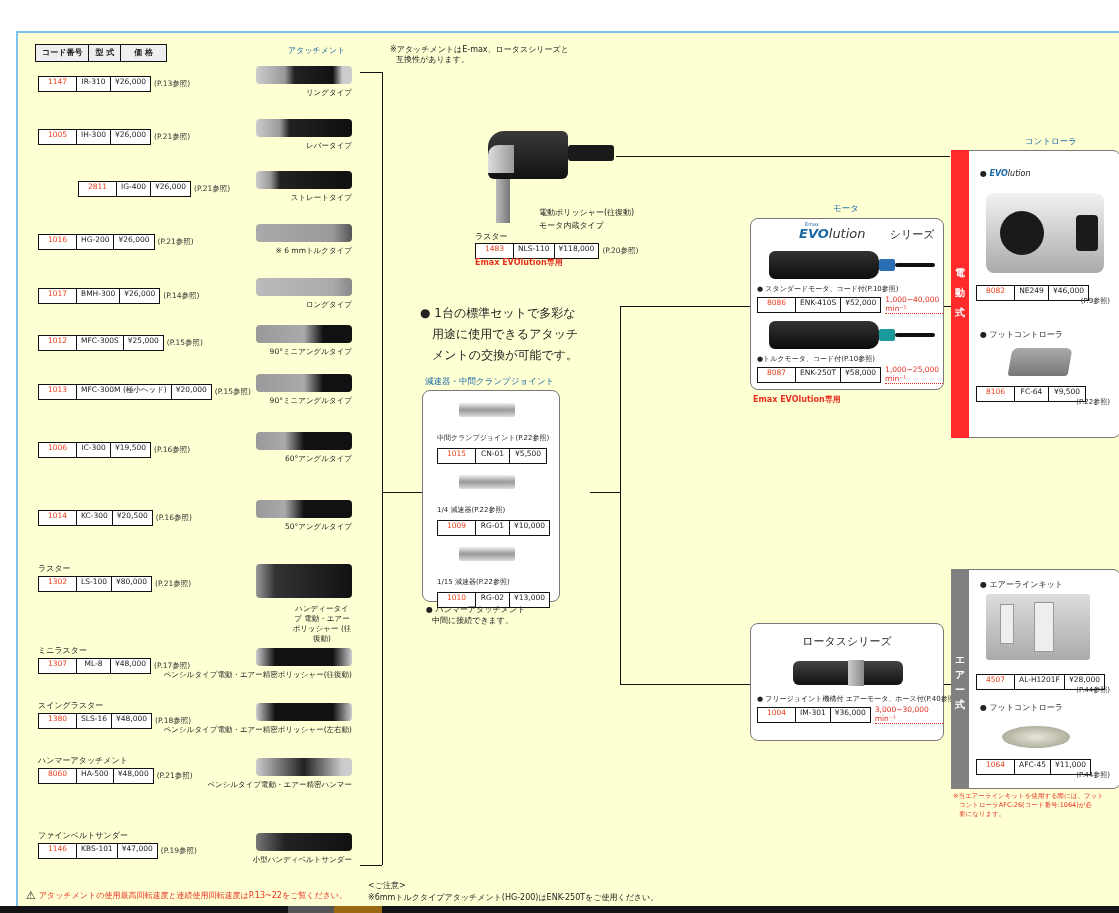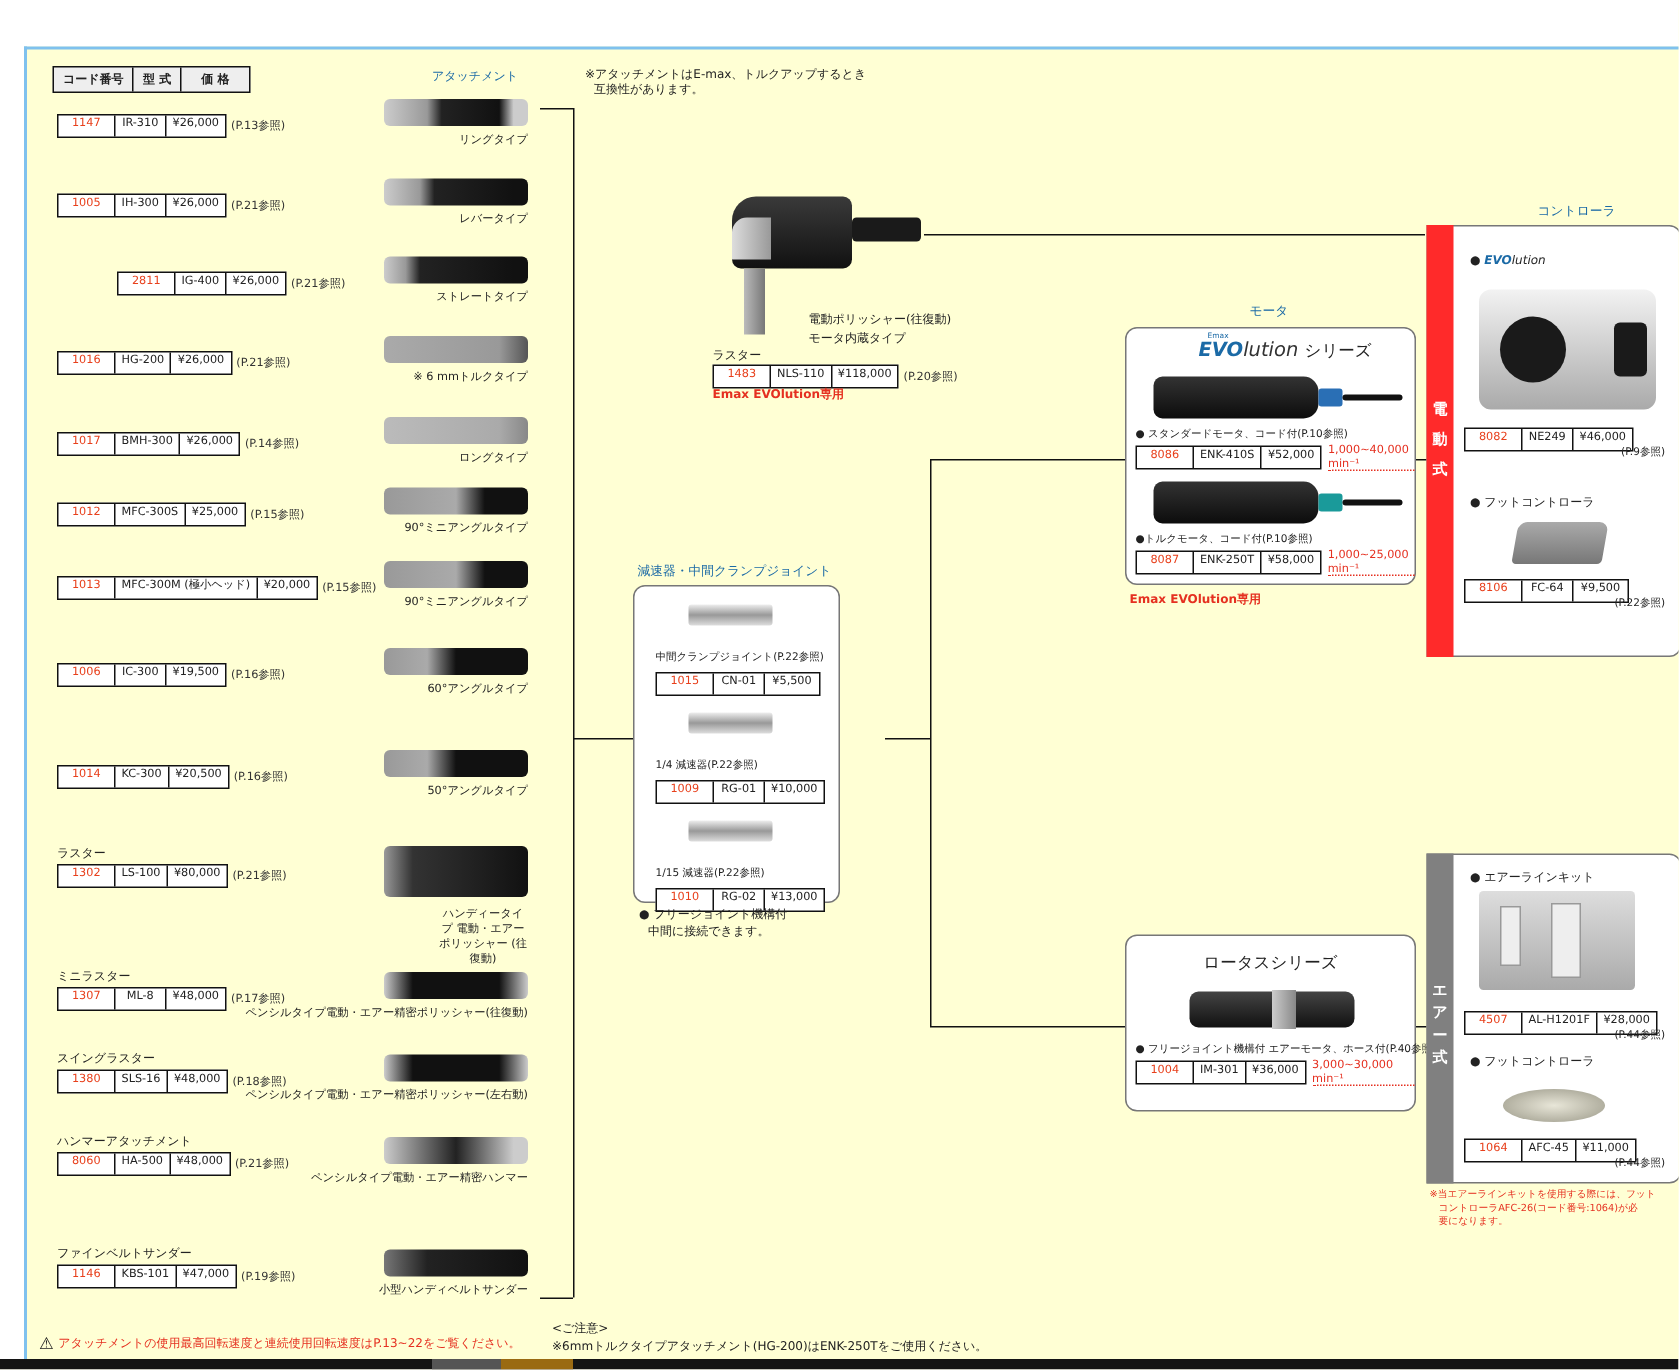--- a/index.html
+++ b/index.html
@@ -44,21 +44,21 @@
 <body>
 
 <div class="page">
 
   <div class="header-table">
     <div>コード番号</div>
     <div>型 式</div>
     <div>価 格</div>
   </div>
   <div class="abs txt blue" style="left:270px; top:13px;">アタッチメント</div>
-  <div class="abs txt" style="left:372px; top:12px;">※アタッチメントはE-max、トルクアップするとき</div>
+  <div class="abs txt" style="left:372px; top:12px;">※アタッチメントはE-max、ロータスシリーズと</div>
   <div class="abs txt" style="left:378px; top:22px;">互換性があります。</div>
 
   <div id="attachments">
       <div class="row" style="top:43px;">
         <div class="ptable">
           <span class="code">1147</span>
           <span class="model">IR-310</span>
           <span class="price">¥26,000</span>
         </div>
         <span class="ref">(P.13参照)</span>
@@ -224,20 +224,25 @@
   <div class="abs" style="left:457px; top:210px; display:flex; align-items:center;">
     <div class="ptable">
       <span class="code">1483</span>
       <span class="model">NLS-110</span>
       <span class="price">¥118,000</span>
     </div>
     <span class="ref">(P.20参照)</span>
   </div>
   <div class="abs txt red" style="left:457px; top:225px; font-weight:bold;">Emax EVOlution専用</div>
 
+  <div class="abs" style="left:402px; top:270px; font-size:12px; line-height:21px;">
+    <div>● 1台の標準セットで多彩な</div>
+    <div style="padding-left:12px;">用途に使用できるアタッチ</div>
+    <div style="padding-left:12px;">メントの交換が可能です。</div>
+  </div>
 
   <div class="abs txt blue" style="left:407px; top:343px; font-size:8.5px;">減速器・中間クランプジョイント</div>
   <div class="box" style="left:404px; top:357px; width:138px; height:212px;">
     <div id="reducers">
         <div style="position:absolute; left:36px; top:12px; width:56px; height:14px; background:linear-gradient(#eee,#999,#ddd); border-radius:2px;"></div>
         <div style="position:absolute; left:14px; top:42px; font-size:7px; white-space:nowrap;">中間クランプジョイント(P.22参照)</div>
         <div style="position:absolute; left:14px; top:54px;"><div class="ptable">
             <span class="code">1015</span>
             <span class="model">CN-01</span>
             <span class="price">¥5,500</span>
@@ -251,29 +256,29 @@
           </div></div>
         <div style="position:absolute; left:36px; top:156px; width:56px; height:14px; background:linear-gradient(#eee,#999,#ddd); border-radius:2px;"></div>
         <div style="position:absolute; left:14px; top:186px; font-size:7px; white-space:nowrap;">1/15 減速器(P.22参照)</div>
         <div style="position:absolute; left:14px; top:198px;"><div class="ptable">
             <span class="code">1010</span>
             <span class="model">RG-02</span>
             <span class="price">¥13,000</span>
           </div></div>
       </div>
   </div>
-  <div class="abs txt" style="left:408px; top:572px;">● フリージョイント機構付</div>
+  <div class="abs txt" style="left:408px; top:572px;">● ハンマーアタッチメント</div>
   <div class="abs txt" style="left:414px; top:583px;">中間に接続できます。</div>
 
   <div class="abs txt blue" style="left:815px; top:170px; font-size:8.5px;">モータ</div>
   <div class="box" style="left:732px; top:185px; width:194px; height:172px;">
     <div style="position:absolute; left:54px; top:2px; font-size:5px; color:#1b6aa6;">Emax</div>
     <div style="position:absolute; left:48px; top:7px; font-size:13px; white-space:nowrap;">
       <span style="color:#1b6aa6; font-weight:bold; font-style:italic;">EVO</span><span style="font-style:italic; color:#333;">lution</span>
-      <span style="font-size:11px;">シリーズ</span>
+      <span style="font-size:11px;margin-left:20px;">シリーズ</span>
     </div>
     <div id="motors">
         <div style="position:absolute; left:18px; top:32px; width:110px; height:28px; background:linear-gradient(#333,#0c0c0c); border-radius:6px 10px 10px 6px;"></div>
         <div style="position:absolute; left:128px; top:40px; width:16px; height:12px; background:#2a6fb5; border-radius:2px;"></div>
         <div style="position:absolute; left:144px; top:44px; width:40px; height:4px; background:#111; border-radius:2px;"></div>
         <div style="position:absolute; left:6px; top:65px; font-size:7px; white-space:nowrap;">● スタンダードモータ、コード付(P.10参照)</div>
         <div style="position:absolute; left:6px; top:76px; display:flex; align-items:center;">
           <div class="ptable">
             <span class="code">8086</span>
             <span class="model">ENK-410S</span>

